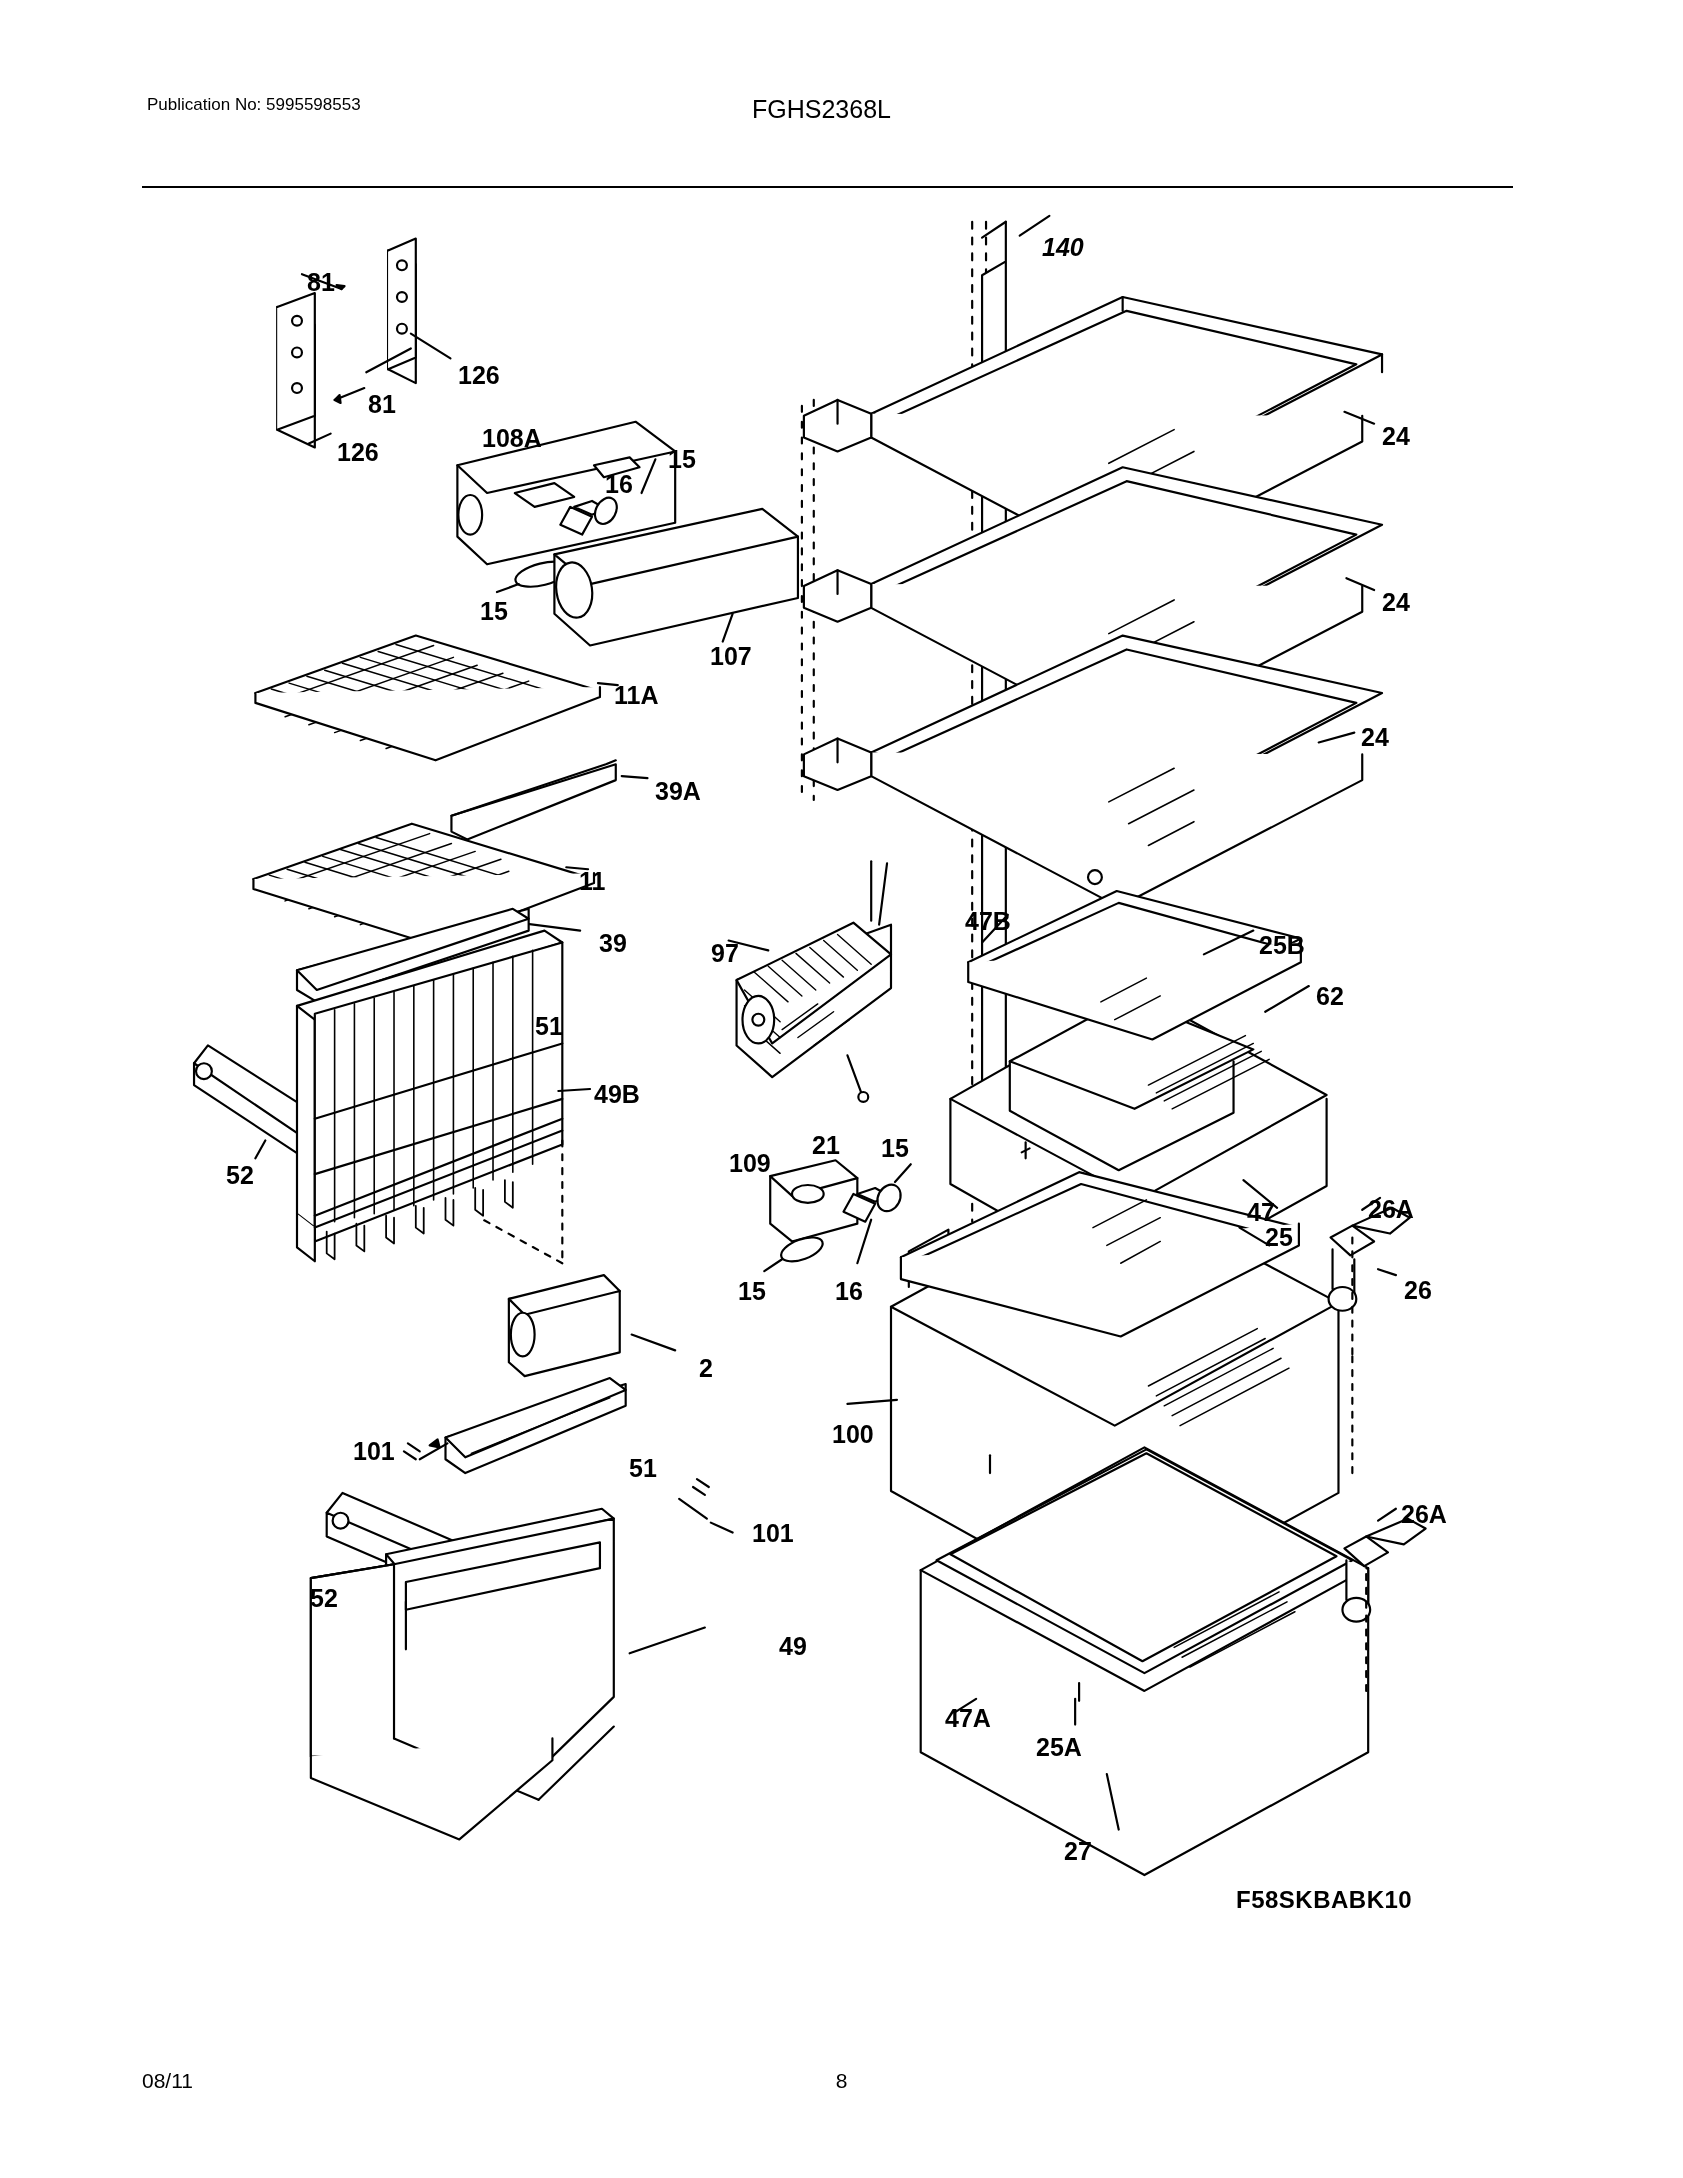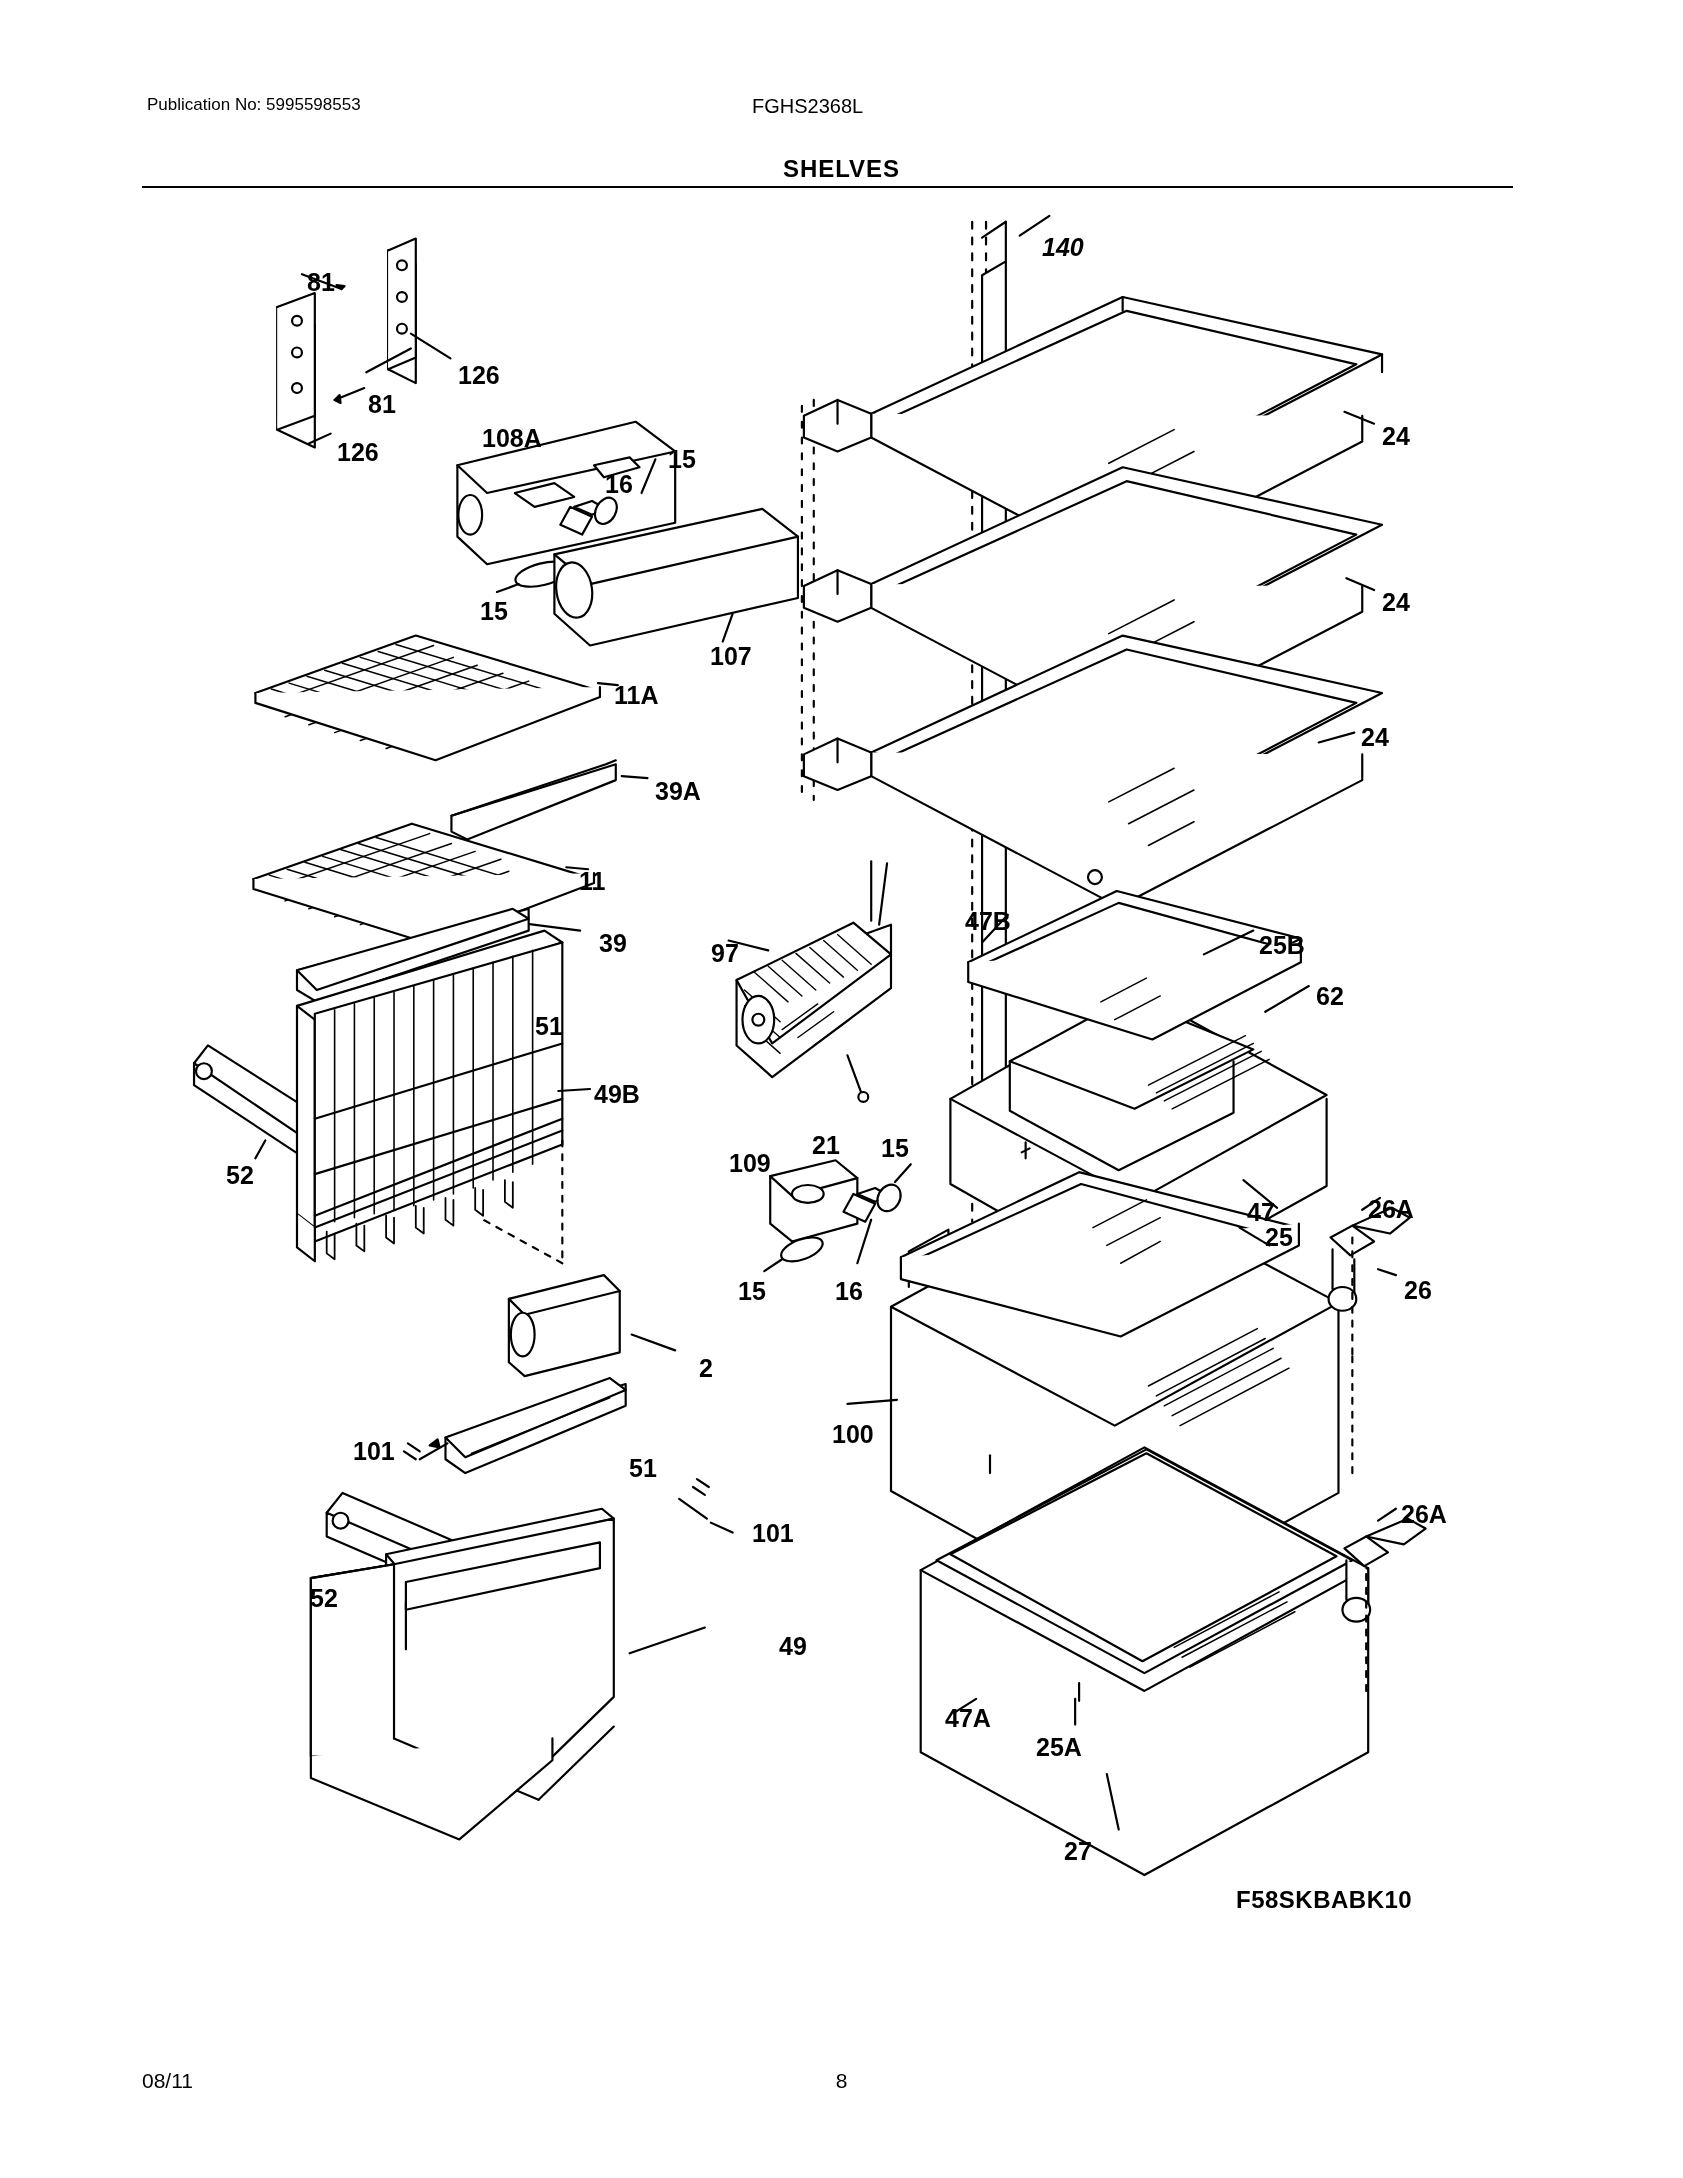--- a/index.html
+++ b/index.html
@@ -31,21 +31,21 @@
     position: absolute;
     left: 147px;
     top: 0;
     font-size: 17px;
     white-space: nowrap;
   }
   .hdr-model {
     position: absolute;
     left: 752px;
     top: 0;
-    font-size: 20px;
+    font-size: 25px;
     white-space: nowrap;
   }
   .title {
     position: absolute;
     top: 155px;
     left: 0;
     width: 100%;
     text-align: center;
     font-size: 24px;
     font-weight: bold;
@@ -103,21 +103,20 @@
 </style>
 </head>
 <body>
 
 <div class="page">
 
   <div class="hdr">
     <div class="hdr-pub">Publication No: 5995598553</div>
     <div class="hdr-model">FGHS2368L</div>
   </div>
-  <div class="title">SHELVES</div>
   <div class="rule"></div>
 
   <div class="art">
     <svg width="1683" height="2178" viewBox="0 0 1700 2200" fill="none" stroke="#000" stroke-width="2.2" stroke-linejoin="round" stroke-linecap="round">
 
       <g>
         <path d="M392,253 l0,120 l28,14 l0,-120 z" fill="#fff"></path>
         <path d="M392,253 l28,-12 l0,120 l-28,12" fill="#fff"></path>
         <circle cx="406" cy="268" r="5" fill="#fff"></circle>
         <circle cx="406" cy="300" r="5" fill="#fff"></circle>

